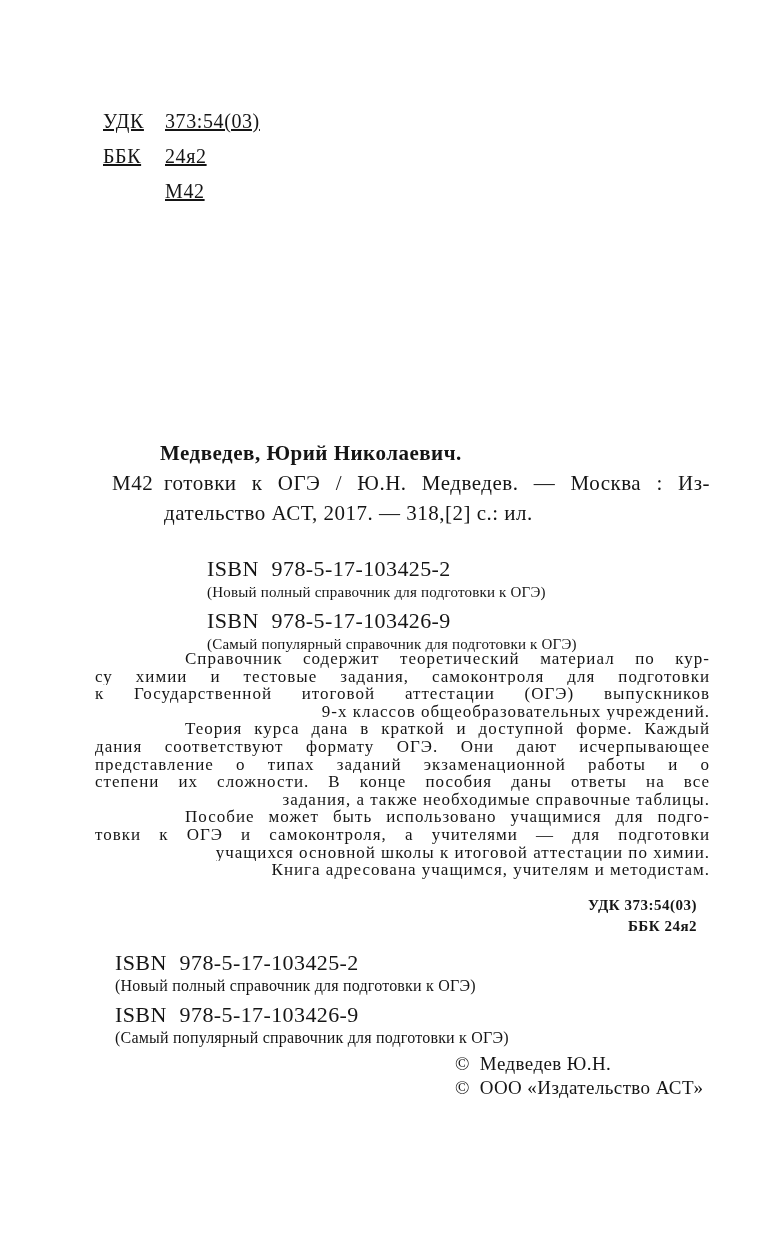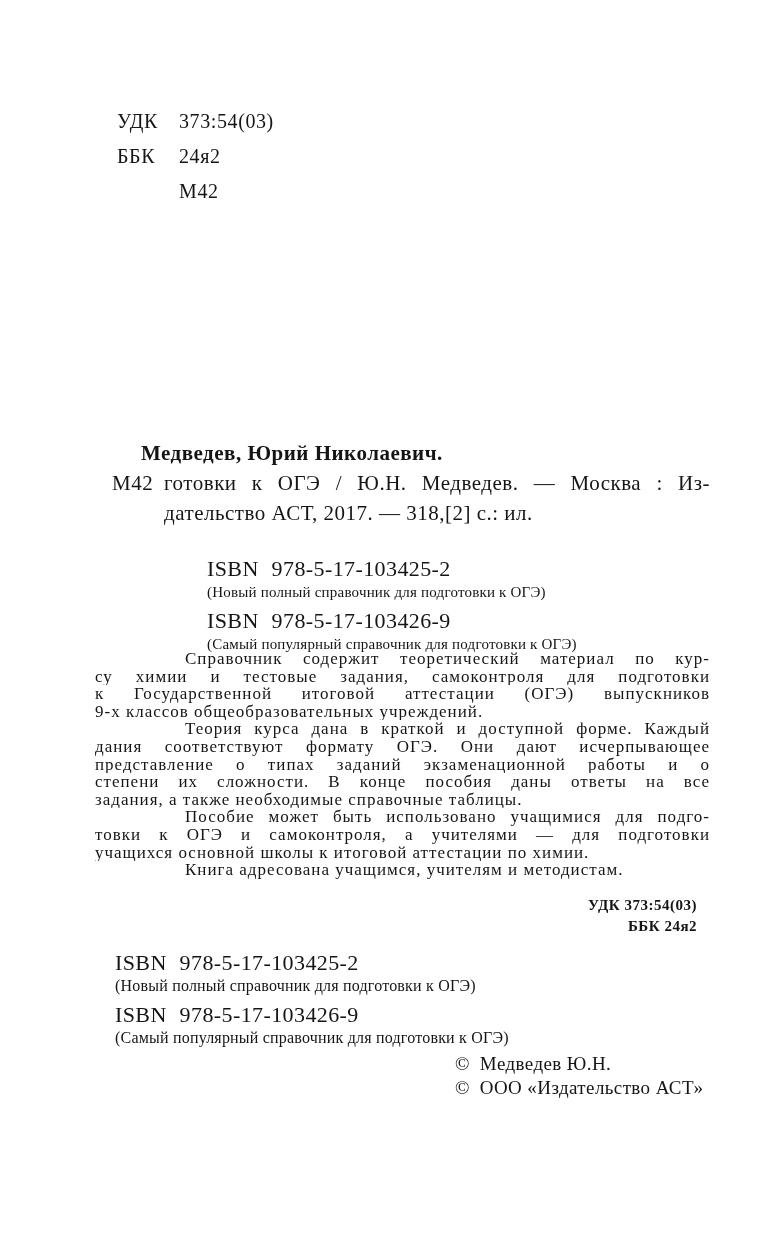--- a/index.html
+++ b/index.html
@@ -8,53 +8,53 @@
     width: 768px;
     height: 1241px;
     background: #ffffff;
     color: #151515;
     font-family: "Liberation Serif", "DejaVu Serif", serif;
     overflow: hidden;
   }
 
   
   .top-codes {
-    position: absolute; left: 117px; top: 104px;
-    font-size: 20px; line-height: 35px; letter-spacing: 0.6px;
+    position: absolute; left: 103px; top: 104px;
+    font-size: 20px; line-height: 35px; letter-spacing: 0.6px; text-decoration: underline;
   }
   .top-codes .row { display: flex; }
   .top-codes .lbl { width: 62px; flex: none; }
 
   
   .record {
     position: absolute; left: 112px; top: 438px; width: 598px;
     font-size: 21px; line-height: 30px; letter-spacing: 0.5px;
   }
-  .record .author { font-weight: bold; margin-left: 29px; }
+  .record .author { font-weight: bold; margin-left: 48px; }
   .record .card { display: flex; }
   .record .code { width: 52px; flex: none; }
   .record .text { width: 546px; }
   .fi2 { text-indent: 17px; }
 
   
   .jl { text-align: justify; text-align-last: justify; }
 
   
   .isbn-mid { position: absolute; left: 207px; top: 556px; }
   .isbn-bottom { position: absolute; left: 115px; top: 950px; }
   .isbn-line { font-size: 22px; line-height: 26px; letter-spacing: 0.4px; word-spacing: 7px; white-space: nowrap; }
   .isbn-mid .isbn-note { font-size: 15px; }
   .isbn-note { font-size: 16px; line-height: 20px; letter-spacing: 0.2px; margin-bottom: 6px; white-space: nowrap; }
 
   
   .annotation {
     position: absolute; left: 95px; top: 650px; width: 615px;
     font-size: 17px; line-height: 17.6px; letter-spacing: 1px;
   }
-  .annotation .line { overflow: hidden; }
+  .annotation .line { overflow: hidden; text-align: right; }
   .fi { padding-left: 90px; }
 
   
   .codes-right {
     position: absolute; left: 95px; top: 895px; width: 615px;
     padding-right: 13px; box-sizing: border-box;
     text-align: right; font-weight: bold;
     font-size: 15px; line-height: 21px; letter-spacing: 0.5px;
   }
 

